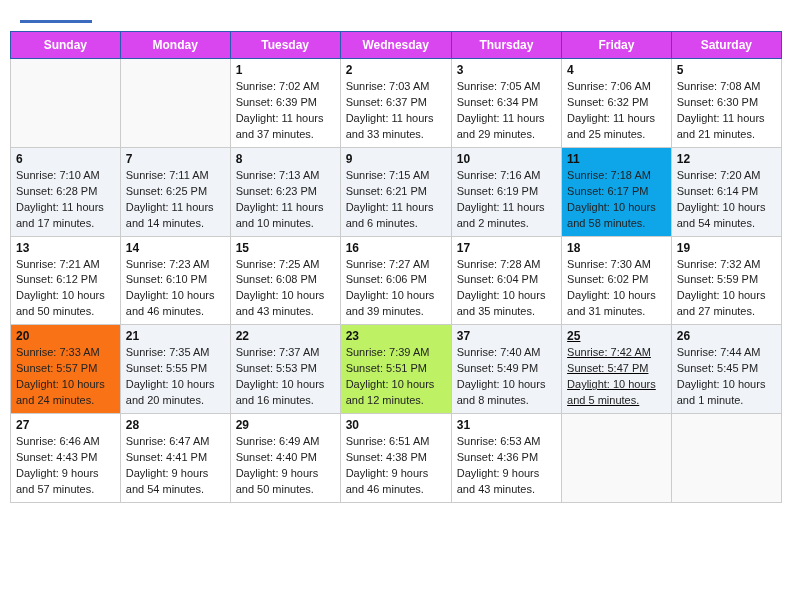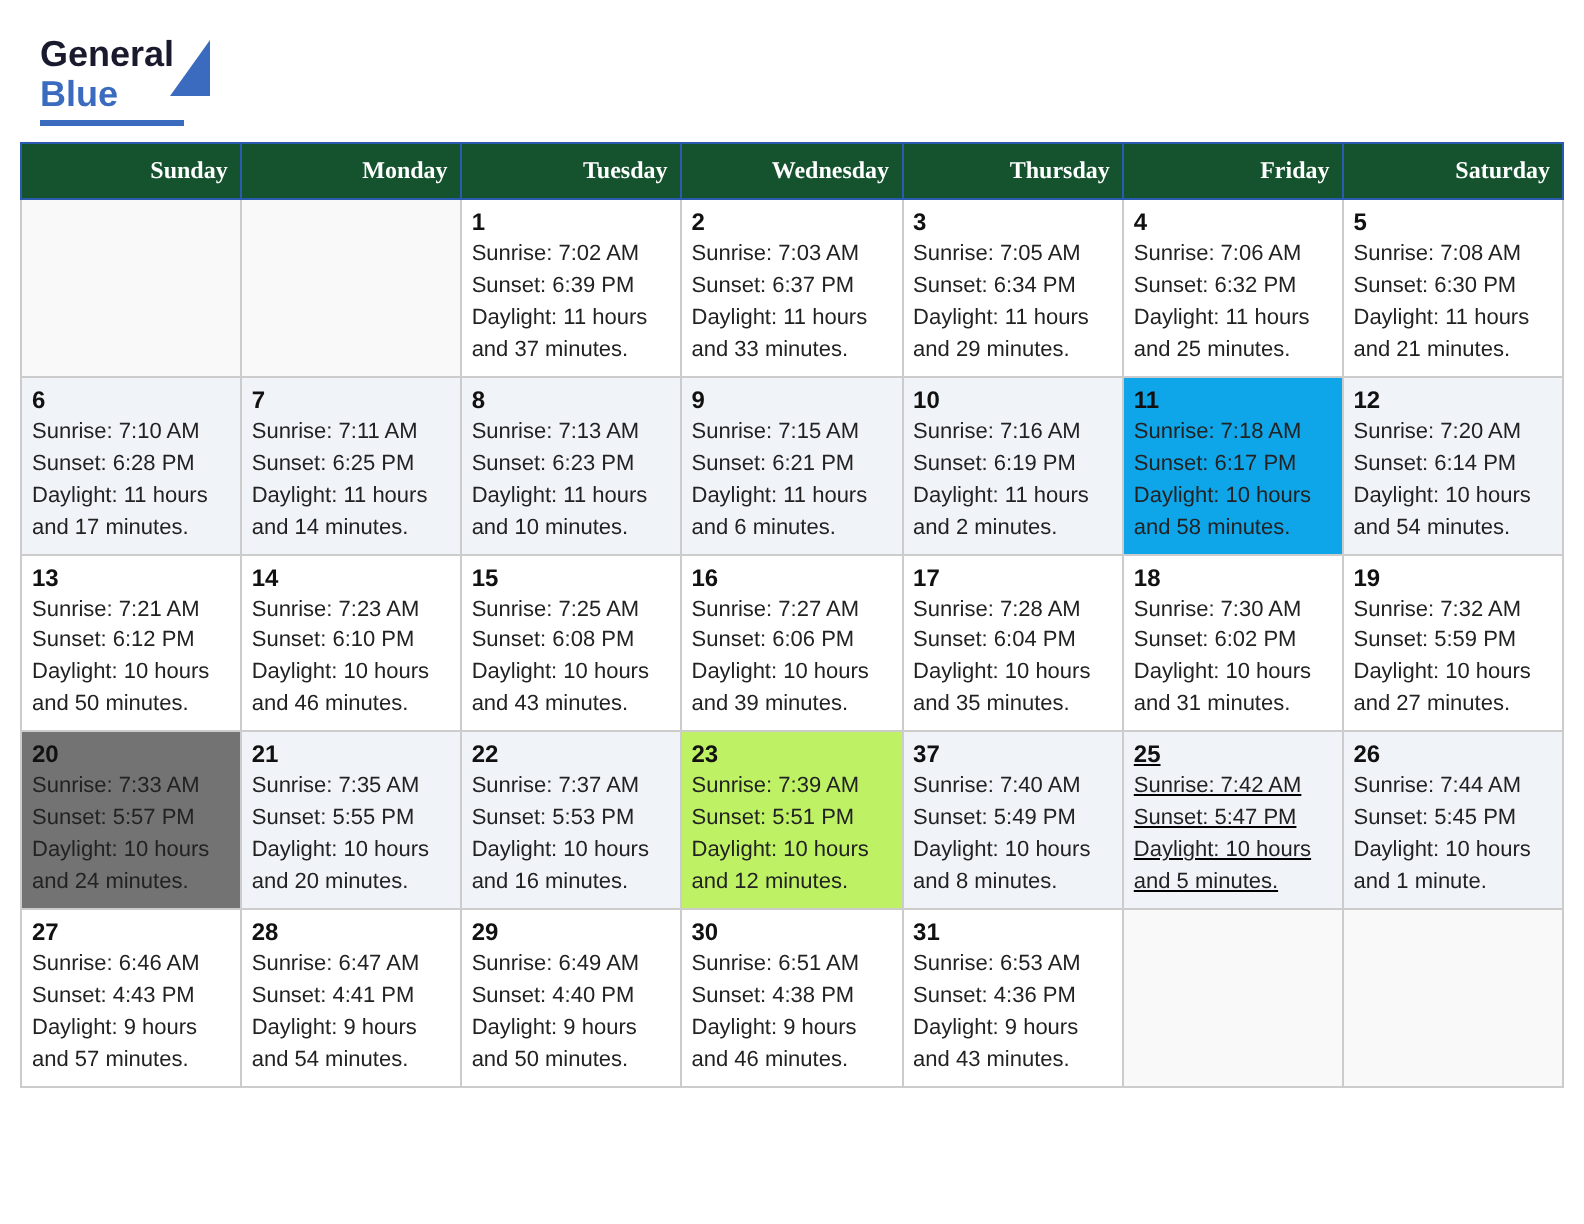--- a/index.html
+++ b/index.html
@@ -44,28 +44,27 @@
       color: #333;
       margin-top: 2px;
     }
     .calendar-table {
       width: 100%;
       border-collapse: collapse;
       font-size: 11px;
       margin-top: 4px;
     }
     .calendar-table th {
-      background-color: #14532d;
+      background-color: #d946ef;
       color: white;
-      text-align: right;
+      text-align: center;
       padding: 6px 6px;
       font-size: 12px;
       font-weight: bold;
       border: 1px solid #2a5baf;
-      font-family: Liberation Serif, serif;
     }
     .calendar-table td {
       border: 1px solid #ccc;
       vertical-align: top;
       padding: 4px 5px;
       height: 88px;
       width: 113px;
       background: #fff;
     }
     .calendar-table tr:nth-child(even) td {
@@ -84,31 +83,20 @@
     }
     .empty-cell {
       background: #f9f9f9 !important;
     }
   </style>
 </head>
 <body>
 
 <div class="header">
   <div class="logo">
-    <div style="display:flex; align-items:flex-end; gap:0px;">
-      <div style="position:relative; display:inline-block;">
-        <span class="logo-text">
-          <span style="color:#1a1a2e;">General</span><br><span style="color:#3a6bbf;">Blue</span>
-        </span>
-        
-        <svg style="position:absolute; top:2px; right:-18px;" width="20" height="28">
-          <polygon points="0,28 20,28 20,0" fill="#3a6bbf"></polygon>
-        </svg>
-      </div>
-    </div>
     <div style="width:72px; height:3px; background:#3a6bbf; margin-top:2px;"></div>
   </div>
   <div class="title-block">
     <div class="month-title"></div>
     <div class="location"></div>
   </div>
 </div>
 
 <table class="calendar-table">
   <thead>
@@ -201,21 +189,21 @@
         <td>
           <div class="day-number">18</div>
           <div class="day-info">Sunrise: 7:30 AM<br>Sunset: 6:02 PM<br>Daylight: 10 hours and 31 minutes.</div>
         </td>
         <td>
           <div class="day-number">19</div>
           <div class="day-info">Sunrise: 7:32 AM<br>Sunset: 5:59 PM<br>Daylight: 10 hours and 27 minutes.</div>
         </td>
       </tr>
       <tr>
-        <td style="background: #737373; margin-left: 24px;">
+        <td style="background: #f97316; margin-left: 24px;">
           <div class="day-number">20</div>
           <div class="day-info">Sunrise: 7:33 AM<br>Sunset: 5:57 PM<br>Daylight: 10 hours and 24 minutes.</div>
         </td>
         <td style="background: rgb(240, 243, 248);">
           <div class="day-number">21</div>
           <div class="day-info">Sunrise: 7:35 AM<br>Sunset: 5:55 PM<br>Daylight: 10 hours and 20 minutes.</div>
         </td>
         <td style="background: rgb(240, 243, 248);">
           <div class="day-number">22</div>
           <div class="day-info">Sunrise: 7:37 AM<br>Sunset: 5:53 PM<br>Daylight: 10 hours and 16 minutes.</div>

